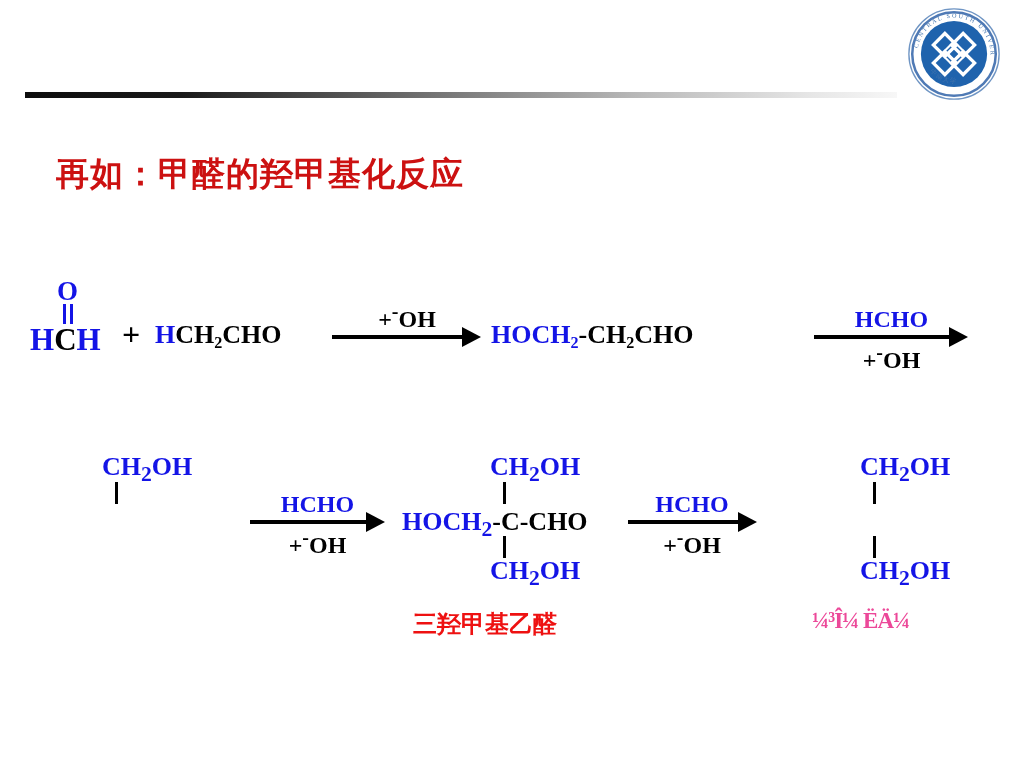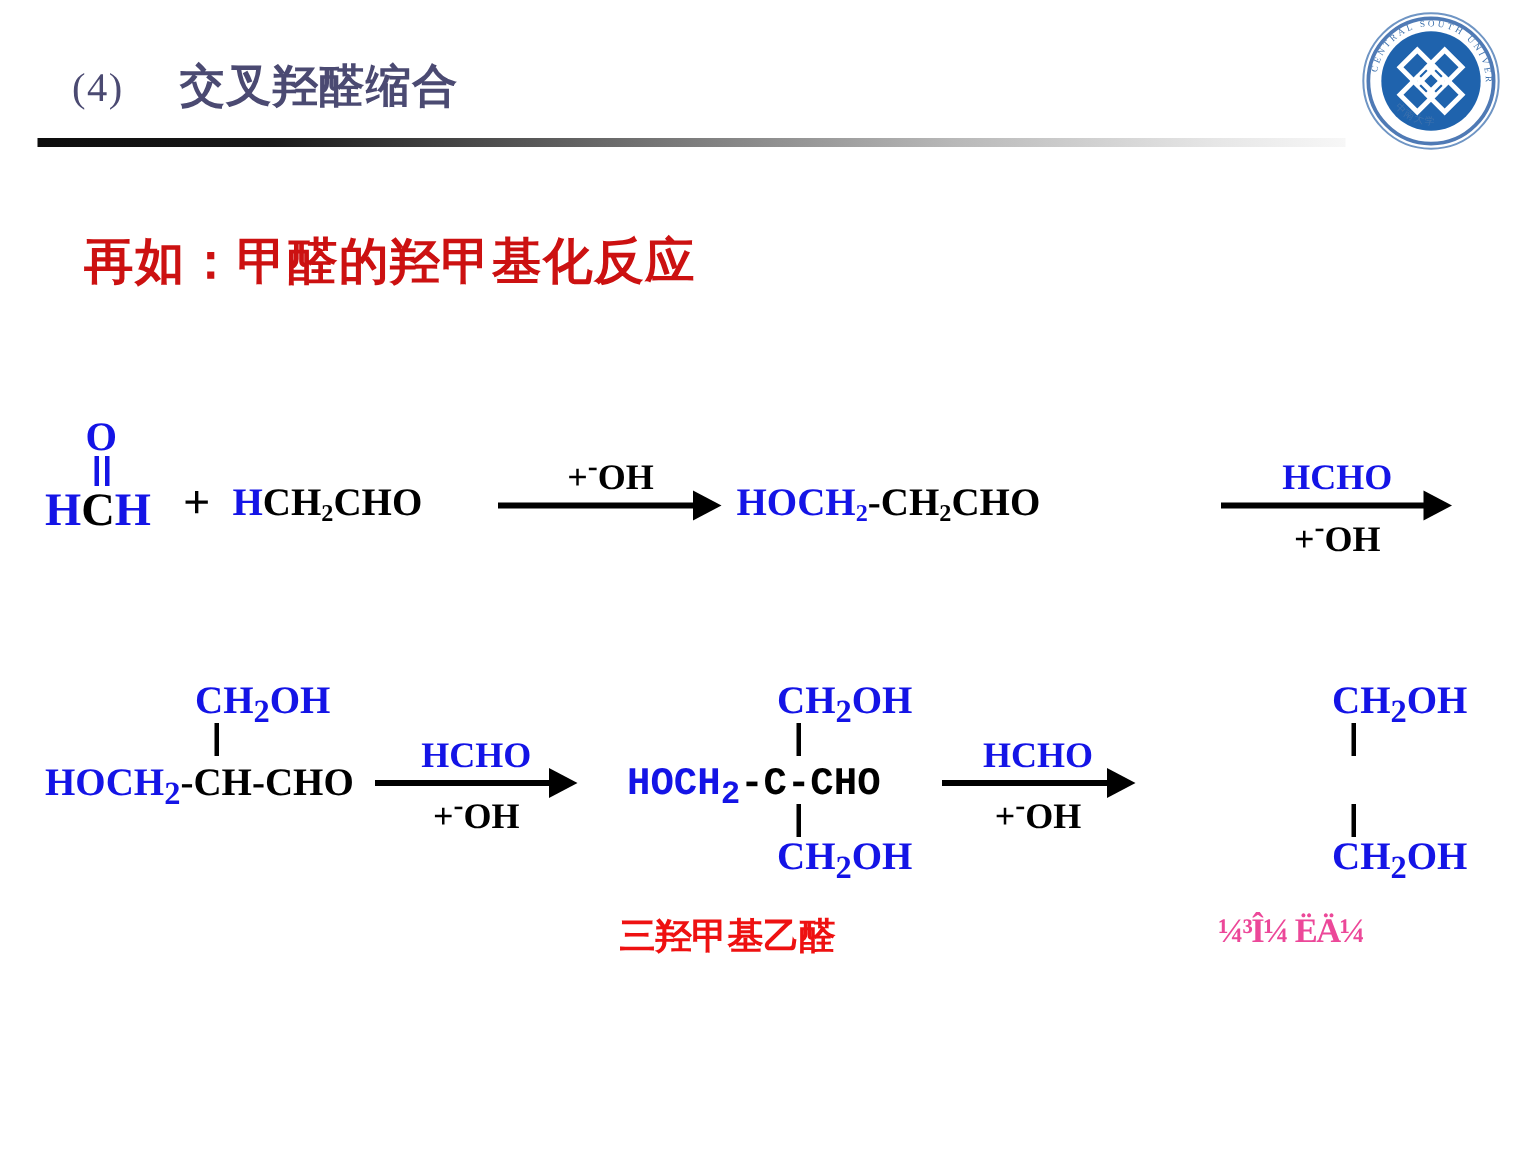--- a/index.html
+++ b/index.html
@@ -160,21 +160,20 @@
     left: 0;
     top: 44px;
     font-family: "Liberation Serif", serif;
     font-weight: bold;
     font-size: 31px;
   }
 
   
   .branch {
     position: absolute;
-    margin-left: 28px;
   }
   .branch .top-grp,
   .branch .bot-grp {
     position: absolute;
     font-family: "Liberation Serif", serif;
     font-weight: bold;
     font-size: 26px;
     color: #1414e6;
     white-space: nowrap;
   }
@@ -206,24 +205,20 @@
     font-size: 23px;
     color: #ec4899;
     white-space: nowrap;
     letter-spacing: -1px;
   }
 </style>
 </head>
 <body>
 
 <div id="slide-header">
-  <div id="page-title">
-    <span class="num">(4)</span>
-    &nbsp;&nbsp;&nbsp;<span>交叉羟醛缩合</span>
-  </div>
   <div id="title-rule"></div>
 
   <div id="university-logo">
     <svg viewBox="0 0 100 100" width="96" height="96" aria-hidden="true">
       <circle cx="50" cy="50" r="47" fill="#ffffff" stroke="#6f95c4" stroke-width="1.4"></circle>
       <circle cx="50" cy="50" r="43.5" fill="#ffffff" stroke="#4f7ab5" stroke-width="2.6"></circle>
       <circle cx="50" cy="50" r="34.5" fill="#1f63ad"></circle>
       <g fill="#ffffff">
         <path d="M50 23 L64 37 L57 44 L50 37 L43 44 L36 37 Z" opacity="0.0"></path>
       </g>
@@ -285,34 +280,33 @@
     <span class="arrow-above blue">HCHO</span>
     <span class="arrow-below black">+<sup>-</sup>OH</span>
   </div>
 </div>
 
 <div>
 
   <div class="branch" style="left:2px; top:452px; width:230px; height:110px;">
     <span class="top-grp" style="left:100px; top:0px;">CH<sub>2</sub>OH</span>
     <span class="vbond" style="left:113px; top:30px; height:22px;"></span>
-    <span class="main-chain" style="left:0px; top:55px;"><span class="blue">HOCH<sub>2</sub></span><span class="black">-CH-CHO</span></span>
   </div>
 
   <div class="arrow-wrap" style="left:250px; top:490px; width:135px;">
     <span class="arrow-line" style="width:118px;"></span>
     <span class="arrow-head" style="left:116px;"></span>
     <span class="arrow-above blue">HCHO</span>
     <span class="arrow-below black">+<sup>-</sup>OH</span>
   </div>
 
   <div class="branch" style="left:390px; top:452px; width:230px; height:130px;">
     <span class="top-grp" style="left:100px; top:0px;">CH<sub>2</sub>OH</span>
     <span class="vbond" style="left:113px; top:30px; height:22px;"></span>
-    <span class="main-chain" style="left:0px; top:55px;font-family:Liberation Mono, monospace;"><span class="blue">HOCH<sub>2</sub></span><span class="black">-C-CHO</span></span>
+    <span class="main-chain" style="left:12px; top:55px;"><span class="blue">HOCH<sub>2</sub></span><span class="black">-C-CHO</span></span>
     <span class="vbond" style="left:113px; top:84px; height:22px;"></span>
     <span class="bot-grp" style="left:100px; top:104px;">CH<sub>2</sub>OH</span>
   </div>
 
   <div class="arrow-wrap" style="left:628px; top:490px; width:128px;">
     <span class="arrow-line" style="width:112px;"></span>
     <span class="arrow-head" style="left:110px;"></span>
     <span class="arrow-above blue">HCHO</span>
     <span class="arrow-below black">+<sup>-</sup>OH</span>
   </div>

